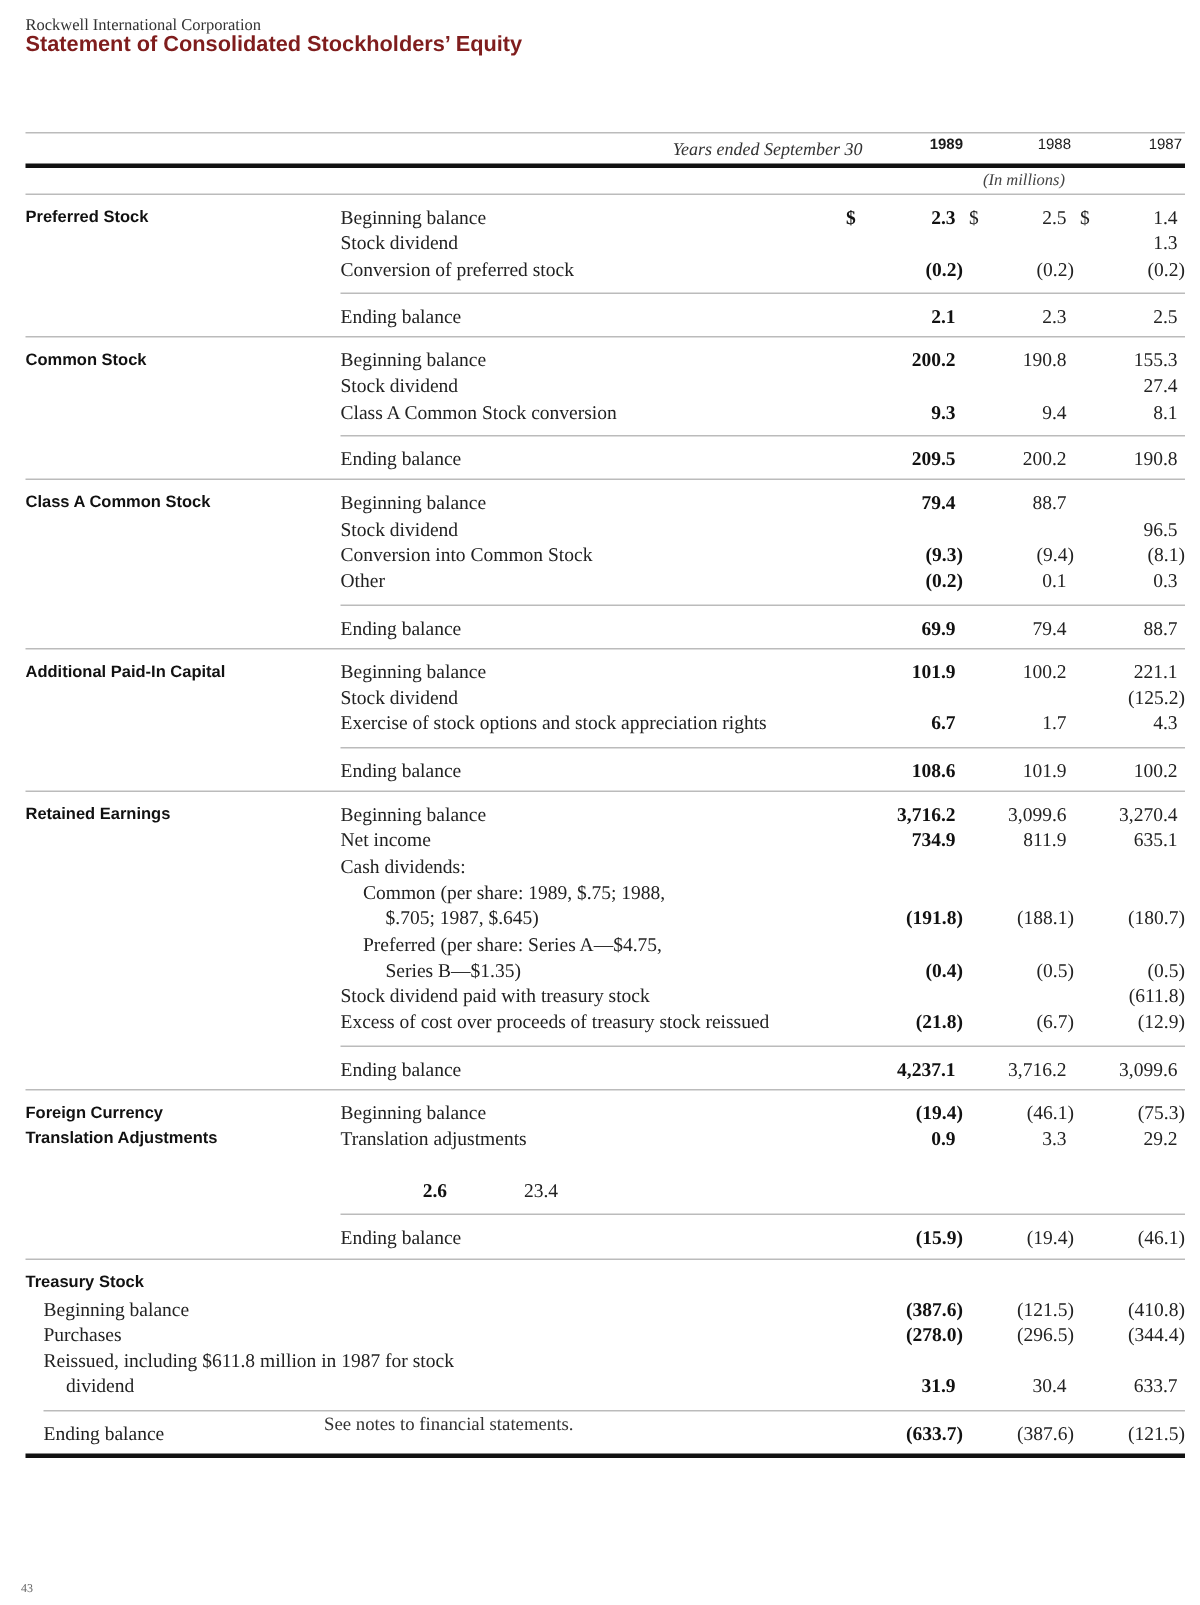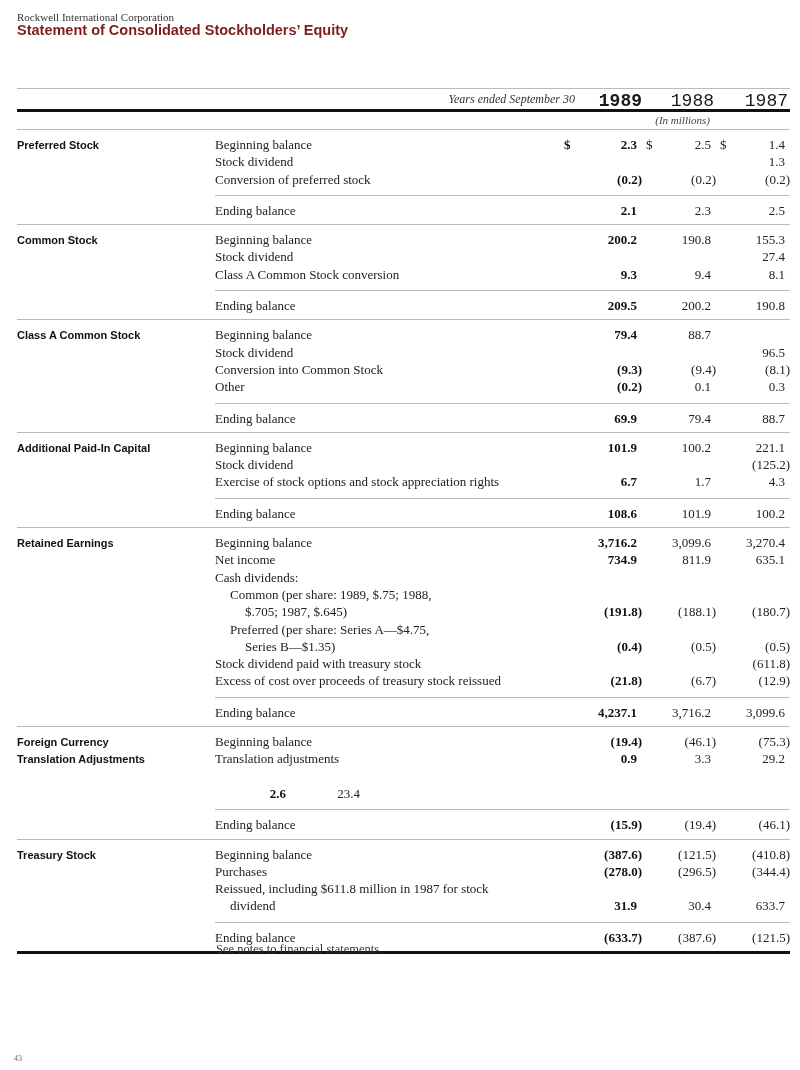--- a/index.html
+++ b/index.html
@@ -2,30 +2,30 @@
 <html><head>
 <meta charset="utf-8">
 <style>
   html, body { margin: 0; padding: 0; background: #ffffff; }
   body { width: 800px; height: 1070px; position: relative; overflow: hidden; color: #1a1a1a; }
   .company { position: absolute; left: 17px; top: 11px; font-family: "Liberation Serif", serif; font-size: 11px; color: #333; }
   .title { position: absolute; left: 17px; top: 22px; font-family: "Liberation Sans", sans-serif; font-weight: bold; font-size: 14.5px; color: #7f1d1d; text-align: right; }
   .table-wrap { position: absolute; left: 17px; top: 88px; width: 773px; }
   .header-row { position: relative; height: 20px; border-top: 1px solid #bbb; }
   .hdr-caption { position: absolute; right: 215px; top: 3px; font-family: "Liberation Serif", serif; font-style: italic; font-size: 12px; color: #333; }
-  .hdr-year { position: absolute; top: 2px; font-family: Liberation Mono, monospace; font-size: 18px; }
+  .hdr-year { position: absolute; top: 2px; font-family: Liberation Sans, sans-serif; font-size: 10px; }
   .y1 { right: 148px; font-weight: bold; }
   .y2 { right: 76px; }
   .y3 { right: 2px; }
   .thick-rule { height: 3px; background: #111; }
   .units-row { height: 17px; position: relative; border-bottom: 1px solid #bbb; }
   .units { position: absolute; right: 80px; top: 2px; font-family: "Liberation Serif", serif; font-style: italic; font-size: 11px; color: #444; }
   .section { display: flex; border-bottom: 1px solid #bbb; padding-top: 6px; }
   .sec-label { width: 198px; font-family: "Liberation Sans", sans-serif; font-weight: bold; font-size: 11px; line-height: 17px; padding-top: 1px; color: #111; }
-  .sec-body { flex: 1; }
+  .sec-body { flex: 1; margin-left: 12px; }
   .row { display: flex; font-family: "Liberation Serif", serif; font-size: 13px; line-height: 17.3px; color: #222; }
   .row .lbl { flex: 1; }
   .row .lbl.indent1 { padding-left: 15px; }
   .row .lbl.indent2 { padding-left: 30px; }
   .cell { width: 74px; text-align: right; position: relative; }
   .cell.c1 { width: 76px; font-weight: bold; color: #111; }
   .cell .cur { position: absolute; left: 4px; }
   .cell.c1 .cur { left: -2px; }
   .cell .num { display: inline-block; }
   .cell .pad { display: inline-block; width: 5px; }
@@ -280,21 +280,21 @@
             <span class="cell c3"><span class="num"></span></span>
           </div>
           <div class="row end-row">
             <span class="lbl">Ending balance</span>
             <span class="cell c1"><span class="num">(15.9)</span></span>
             <span class="cell c2"><span class="num">(19.4)</span></span>
             <span class="cell c3"><span class="num">(46.1)</span></span>
           </div>
         </div>
       </div>
-      <div class="section" style="border-bottom: none;">
+      <div class="section" style="border-bottom: none; flex-direction: column;">
         <div class="sec-label">
           <div>Treasury Stock</div>
         </div>
         <div class="sec-body">
           <div class="row">
             <span class="lbl">Beginning balance</span>
             <span class="cell c1"><span class="num">(387.6)</span></span>
             <span class="cell c2"><span class="num">(121.5)</span></span>
             <span class="cell c3"><span class="num">(410.8)</span></span>
           </div>

